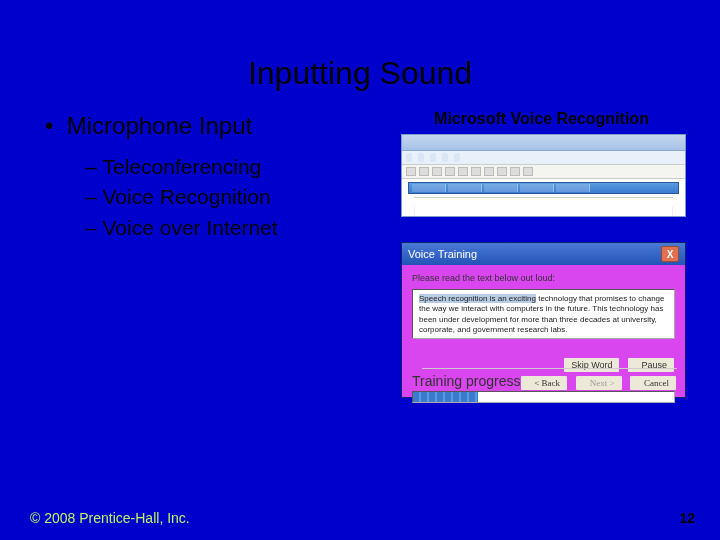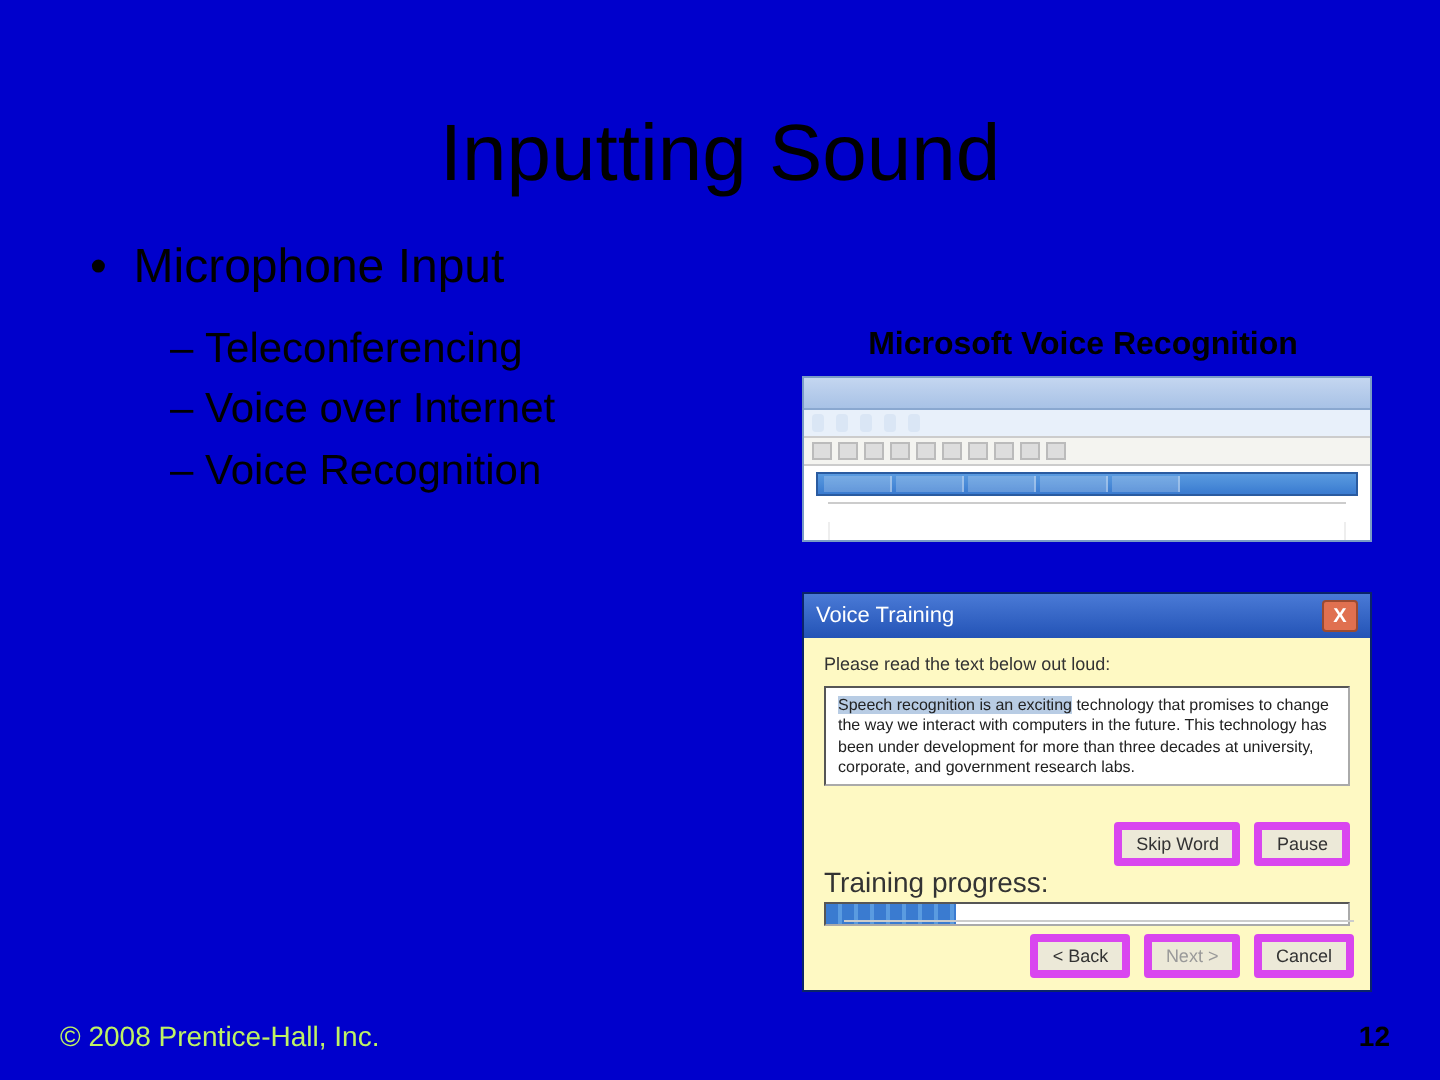--- a/index.html
+++ b/index.html
@@ -7,21 +7,21 @@
     width: 720px;
     height: 540px;
     background: #0000cc;
     font-family: Arial, sans-serif;
     position: relative;
     overflow: hidden;
   }
   .slide-title {
     text-align: center;
     color: #000;
-    font-size: 40px;
+    font-size: 32px;
     font-weight: normal;
     padding-top: 55px;
     padding-bottom: 10px;
   }
   .content-area {
     display: flex;
     padding: 0 30px;
   }
   .left-col {
     flex: 0 0 55%;
@@ -34,21 +34,20 @@
     padding-left: 15px;
   }
   .bullet-sub {
     font-size: 21px;
     padding-left: 55px;
     line-height: 1.45;
   }
   .right-col {
     flex: 0 0 45%;
     padding-top: 8px;
-    margin-top: 46px;
   }
   .caption {
     text-align: center;
     font-size: 16px;
     font-weight: bold;
     color: #000;
     margin-bottom: 6px;
   }
   .word-window {
     width: 285px;
@@ -107,22 +106,22 @@
   }
   .word-doc {
     background: #fff;
     height: 14px;
     margin: 0 12px;
     border-left: 1px solid #eee;
     border-right: 1px solid #eee;
   }
   .dialog {
     width: 285px;
-    height: 200px;
-    background: #fef9c3;
+    height: 156px;
+    background: #d946ef;
     border: 1px solid #0a246a;
     margin-left: 8px;
     margin-top: 25px;
     font-size: 10px;
     position: relative;
   }
   .dialog-title {
     height: 22px;
     background: linear-gradient(#4a7ad6, #2353b6);
     color: #fff;
@@ -181,38 +180,39 @@
     position: absolute;
     left: 0; top: 0; bottom: 0;
     width: 25%;
     background: repeating-linear-gradient(90deg, #3a7bd0 0 6px, #5a9be0 6px 8px);
   }
   .btn {
     display: inline-block;
     min-width: 48px;
     padding: 2px 7px;
     background: #ece9d8;
-    border: 4px solid #d946ef;
+    border: 1px solid #d946ef;
     border-radius: 2px;
     font-size: 9px;
     text-align: right;
     color: #333;
     margin-left: 4px;
   }
   .btn.disabled {
     color: #999;
   }
   .dialog-footer {
     position: absolute;
     bottom: 6px;
     right: 8px;
     left: 20px;
     border-top: 1px solid #ccc;
     padding-top: 6px;
     text-align: right;
+    font-family: Liberation Serif, serif;
   }
   .copyright {
     position: absolute;
     bottom: 14px;
     left: 30px;
     font-size: 14px;
     color: #bef264;
   }
   .pagenum {
     position: absolute;
@@ -225,22 +225,22 @@
 </style>
 </head>
 <body>
 
 <h1 class="slide-title">Inputting Sound</h1>
 
 <div class="content-area">
   <div class="left-col">
     <div class="bullet-main">•&nbsp;&nbsp;<span>Microphone Input</span></div>
     <div class="bullet-sub">–&nbsp;<span>Teleconferencing</span></div>
+    <div class="bullet-sub">–&nbsp;<span>Voice Recognition</span></div>
     <div class="bullet-sub">–&nbsp;<span>Voice over Internet</span></div>
-    <div class="bullet-sub">–&nbsp;<span>Voice Recognition</span></div>
   </div>
 
   <div class="right-col">
     <div class="caption">Microsoft Voice Recognition</div>
 
     <div class="word-window">
       <div class="word-titlebar"></div>
       <div class="word-ribbon">
         <span></span>
           <span></span>

